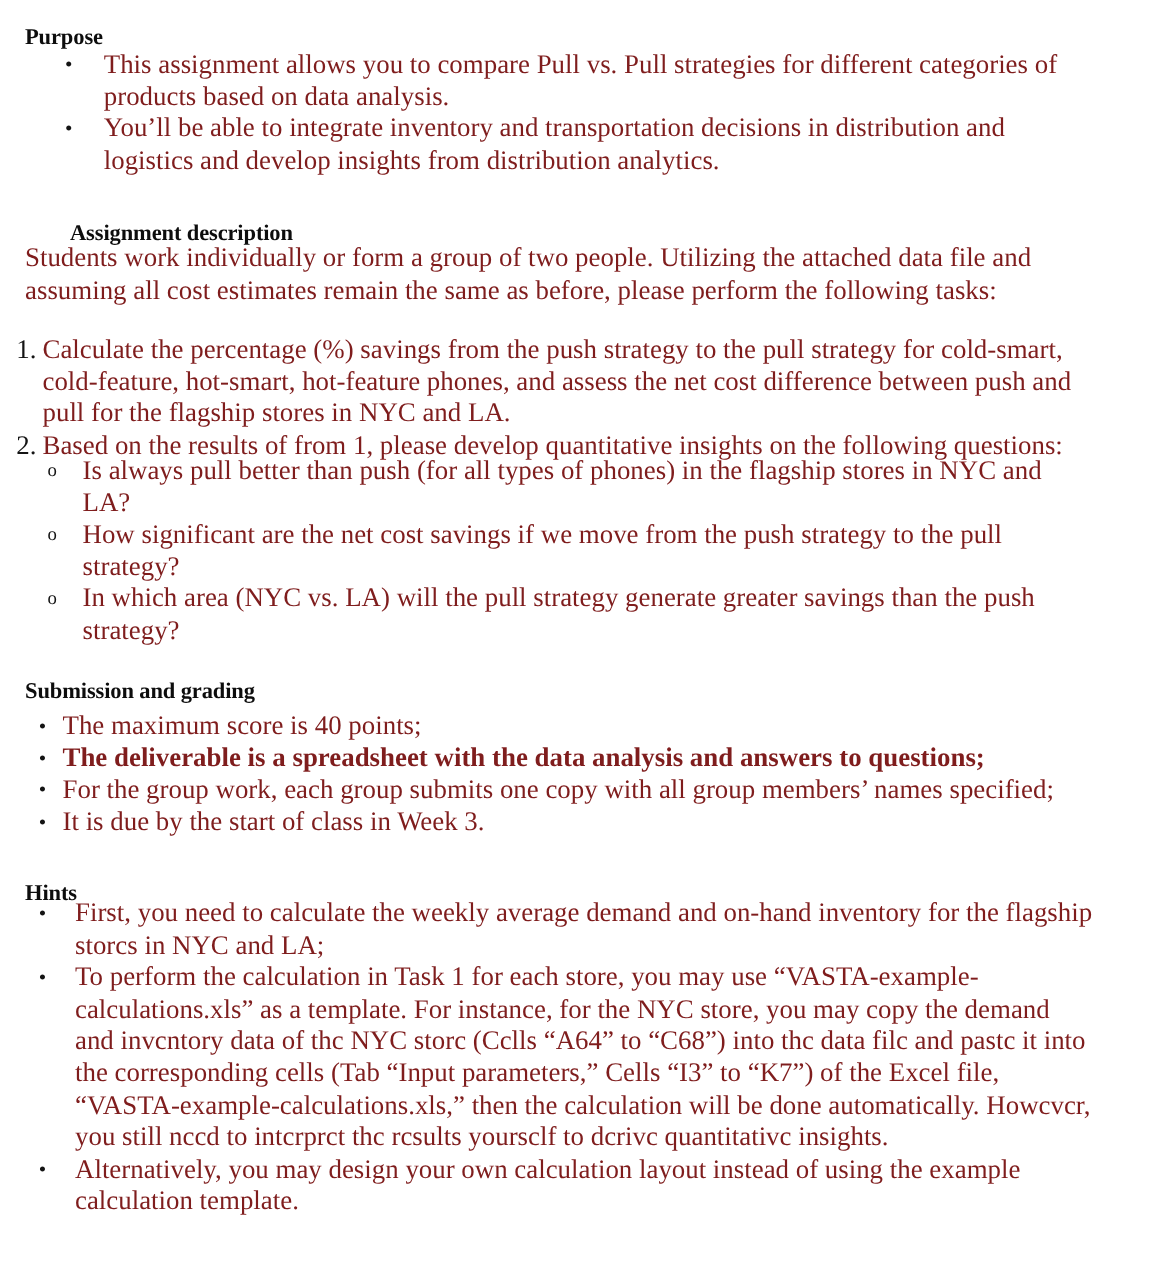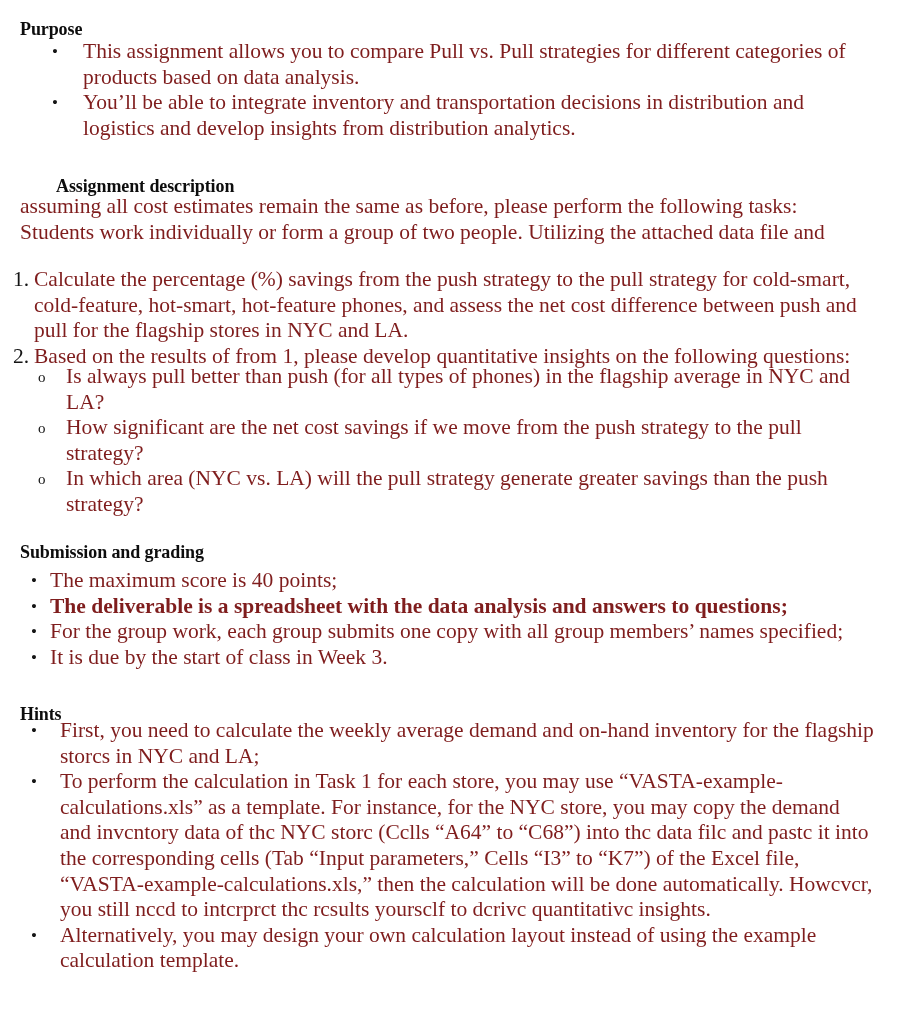--- a/index.html
+++ b/index.html
@@ -145,39 +145,39 @@
     </li>
     <li class="row">
       <span class="marker">•</span>
       <span class="txt body-text">You’ll be able to integrate inventory and transportation decisions in distribution and logistics and develop insights from distribution analytics.</span>
     </li>
   </ul>
 
   <h2 id="assignment-heading" class="sec-head">Assignment description</h2>
 
   <div id="assignment-intro" class="body-text">
+    <span class="assignment-intro-line">Students work individually or form a group of two people. Utilizing the attached data file and</span>
     <span class="assignment-intro-line">assuming all cost estimates remain the same as before, please perform the following tasks:</span>
-    <span class="assignment-intro-line">Students work individually or form a group of two people. Utilizing the attached data file and</span>
   </div>
 
   <ol id="task-list" class="numbered task-list">
     <li class="row">
       <span class="marker">1.</span>
       <span class="txt body-text">Calculate the percentage (%) savings from the push strategy to the pull strategy for cold-smart, cold-feature, hot-smart, hot-feature phones, and assess the net cost difference between push and pull for the flagship stores in NYC and LA.</span>
     </li>
     <li class="row">
       <span class="marker">2.</span>
       <span class="txt body-text">Based on the results of from 1, please develop quantitative insights on the following questions:</span>
     </li>
   </ol>
 
   <ul id="sub-list" class="circle sub-list">
     <li class="row">
       <span class="marker">o</span>
-      <span class="txt body-text">Is always pull better than push (for all types of phones) in the flagship average in NYC and LA?</span>
+      <span class="txt body-text">Is always pull better than push (for all types of phones) in the flagship stores in NYC and LA?</span>
     </li>
     <li class="row">
       <span class="marker">o</span>
       <span class="txt body-text">How significant are the net cost savings if we move from the push strategy to the pull strategy?</span>
     </li>
     <li class="row">
       <span class="marker">o</span>
       <span class="txt body-text">In which area (NYC vs. LA) will the pull strategy generate greater savings than the push strategy?</span>
     </li>
   </ul>

